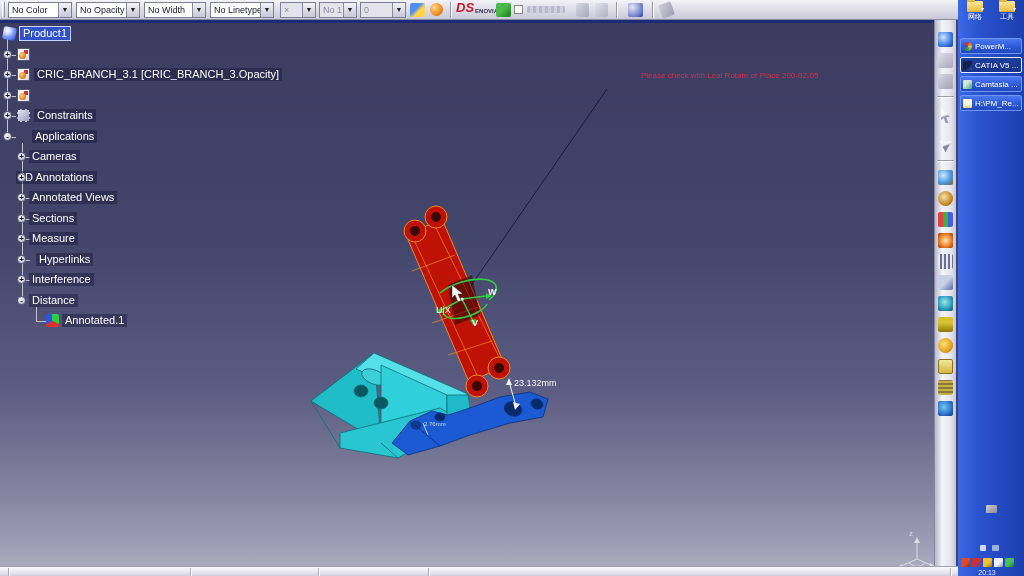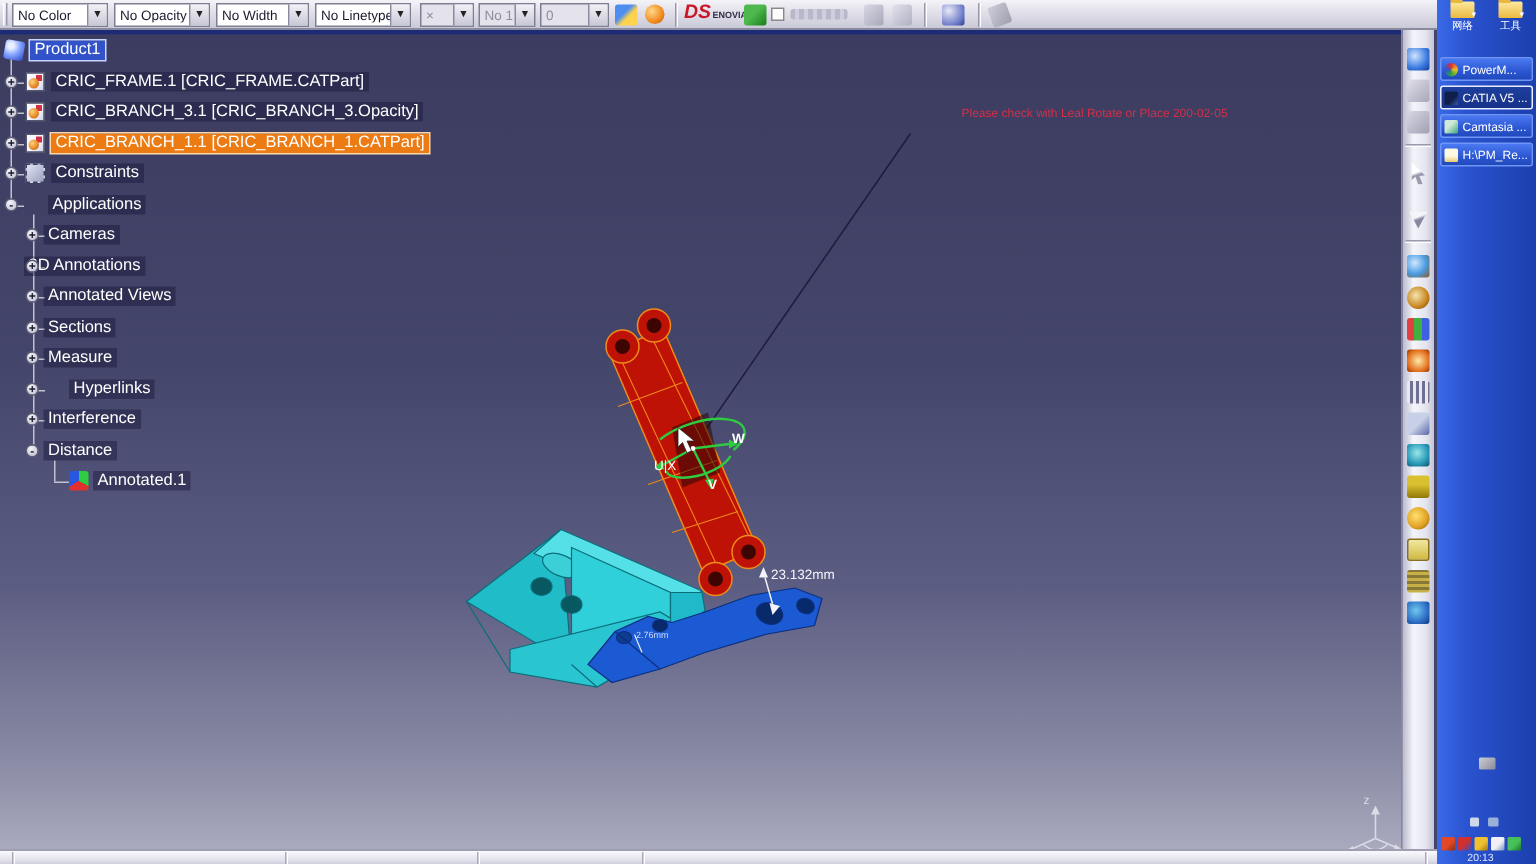--- a/index.html
+++ b/index.html
@@ -258,33 +258,31 @@
       <div class="tline" style="left:36px; top:298px; width:10px; height:1px;"></div>
 
       <div class="trow" style="left:3px; top:3px;">
         <span class="tico ico-product" style="left:0; top:1px;"></span>
         <span class="tlab selblue" style="margin-left:17px">Product1</span>
       </div>
 
       <div class="trow" style="left:0; top:24px;">
         <span class="texp" style="left:3px; top:3px;">+</span>
         <span class="tico ico-part" style="left:17px; top:1px;"></span>
-        <span class="tlab" style="margin-left:34px">CRIC_FRAME.1 [CRIC_FRAME.CATPart]</span>
       </div>
 
       <div class="trow" style="left:0; top:44px;">
         <span class="texp" style="left:3px; top:3px;">+</span>
         <span class="tico ico-part" style="left:17px; top:1px;"></span>
         <span class="tlab" style="margin-left:34px">CRIC_BRANCH_3.1 [CRIC_BRANCH_3.Opacity]</span>
       </div>
 
       <div class="trow" style="left:0; top:65px;">
         <span class="texp" style="left:3px; top:3px;">+</span>
         <span class="tico ico-part" style="left:17px; top:1px;"></span>
-        <span class="tlab selorange" style="margin-left:34px">CRIC_BRANCH_1.1 [CRIC_BRANCH_1.CATPart]</span>
       </div>
 
       <div class="trow" style="left:0; top:85px;">
         <span class="texp" style="left:3px; top:3px;">+</span>
         <span class="tico ico-constraints" style="left:17px; top:1px;"></span>
         <span class="tlab" style="margin-left:34px">Constraints</span>
       </div>
 
       <div class="trow" style="left:0; top:106px;">
         <span class="texp" style="left:3px; top:3px;">-</span>
@@ -311,21 +309,21 @@
         <span class="tlab" style="margin-left:29px">Sections</span>
       </div>
 
       <div class="trow" style="left:0; top:208px;">
         <span class="texp" style="left:17px; top:3px;">+</span>
         <span class="tlab" style="margin-left:29px">Measure</span>
       </div>
 
       <div class="trow" style="left:0; top:229px;">
         <span class="texp" style="left:17px; top:3px;">+</span>
-        <span class="tlab" style="margin-left:46px">Hyperlinks</span>
+        <span class="tlab" style="margin-left:36px">Hyperlinks</span>
       </div>
 
       <div class="trow" style="left:0; top:249px;">
         <span class="texp" style="left:17px; top:3px;">+</span>
         <span class="tlab" style="margin-left:29px">Interference</span>
       </div>
 
       <div class="trow" style="left:0; top:270px;">
         <span class="texp" style="left:17px; top:3px;">-</span>
         <span class="tlab" style="margin-left:29px">Distance</span>

